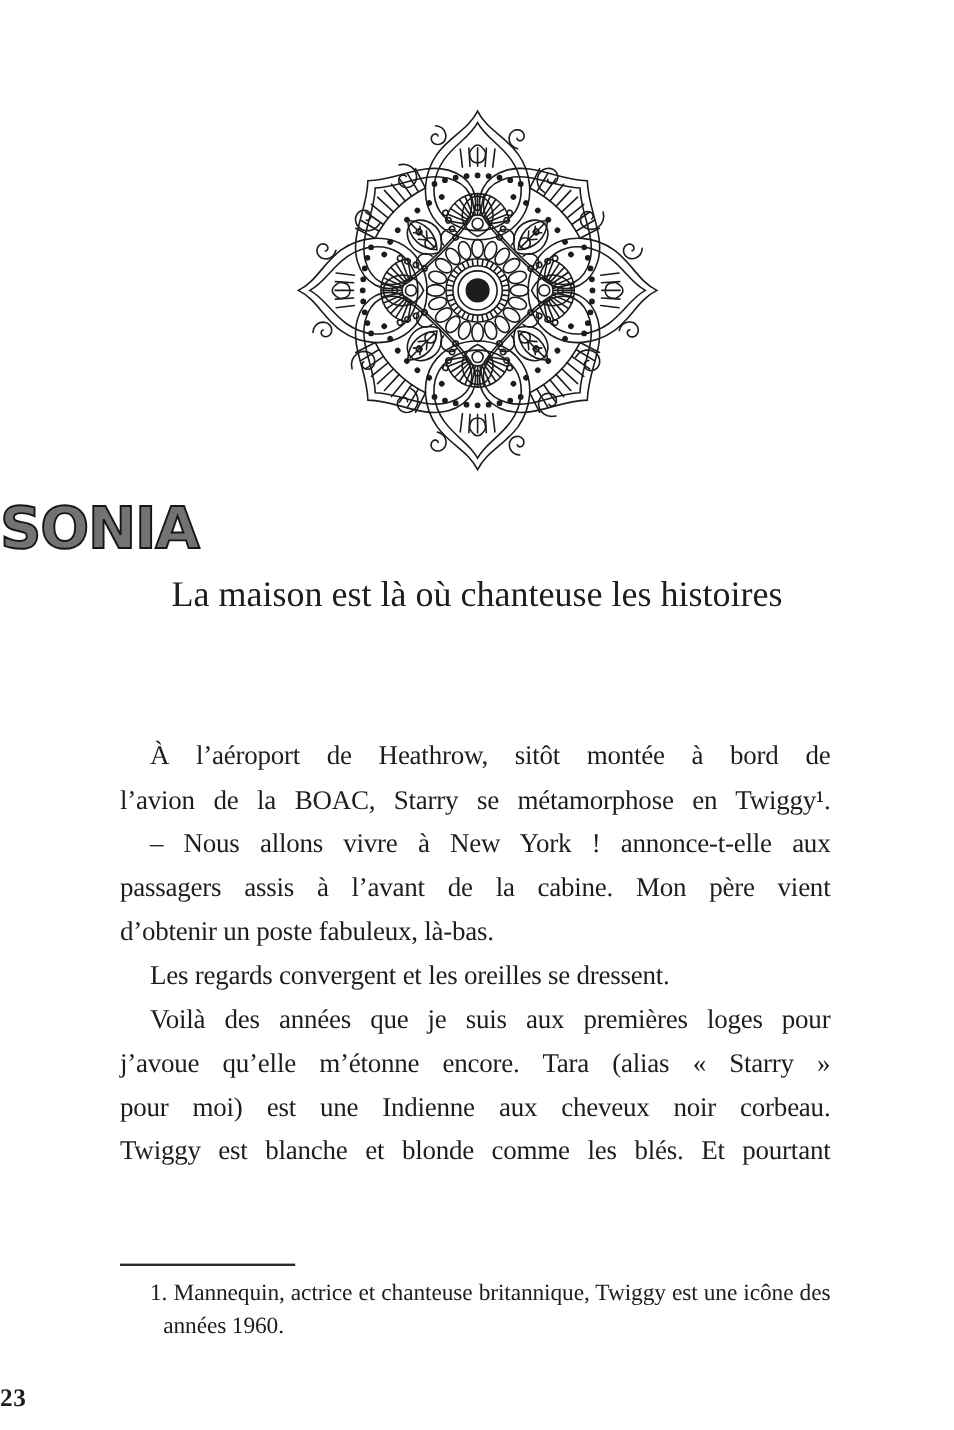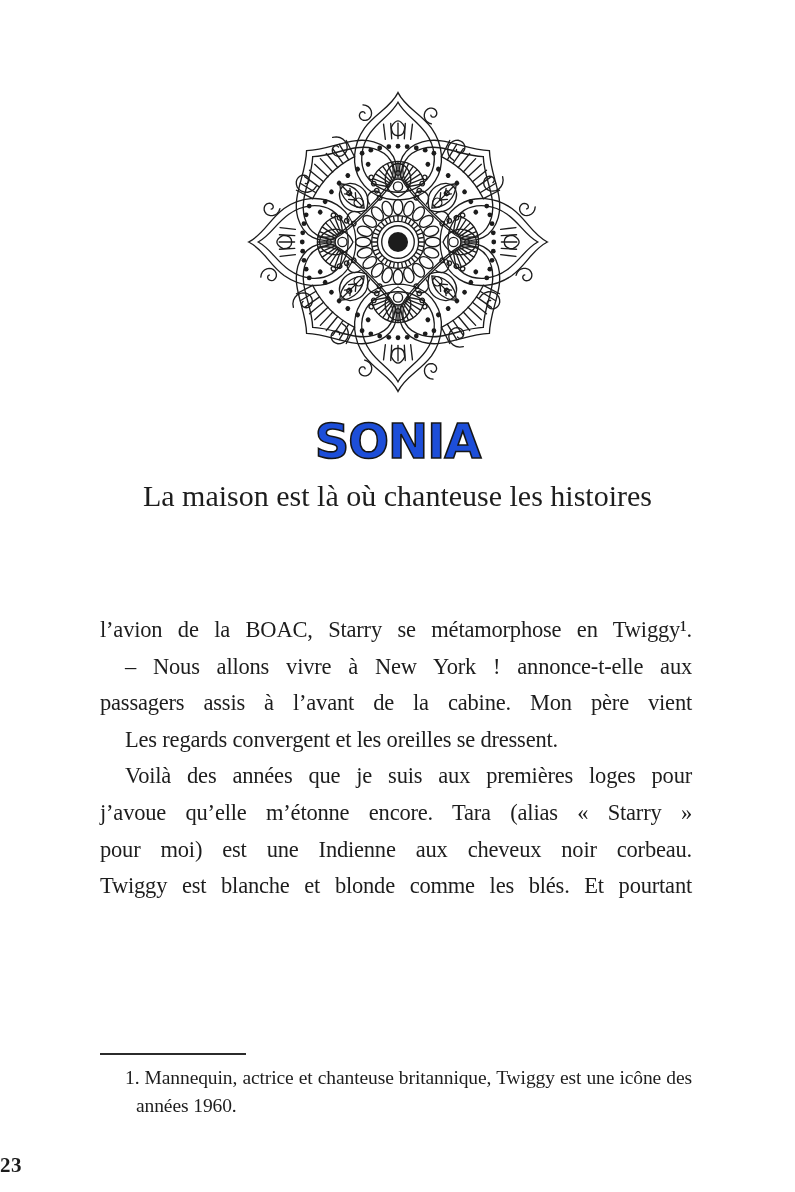--- a/index.html
+++ b/index.html
@@ -1,23 +1,23 @@
 <!DOCTYPE html>
 <html><head>
 <meta charset="utf-8">
 <style>
   *{margin:0;padding:0;box-sizing:border-box;}
   html,body{width:795px;height:1192px;}
   body{background:#ffffff;position:relative;font-family:"Liberation Serif",serif;color:#1d1d1d;overflow:hidden;}
 
   .mandala{position:absolute;top:84px;left:50%;margin-left:-158px;width:316px;height:316px;}
 
-  .title{position:absolute;top:416px;left:0;width:100%;text-align:center;
+  .title{position:absolute;top:416px;left:0;width:100%;text-align:left;
     font-family:"DejaVu Sans",sans-serif;font-weight:bold;font-size:48px;line-height:50px;
-    letter-spacing:-1px;color:#1d4ed8;-webkit-text-stroke:1.6px #161616;}
+    letter-spacing:-1px;color:#737373;-webkit-text-stroke:1.6px #161616;}
 
   .subtitle{position:absolute;top:477px;left:0;width:100%;text-align:center;
     font-size:30px;line-height:37px;font-weight:normal;color:#1d1d1d;}
 
   .body-text{position:absolute;top:612px;left:100px;width:592px;font-size:22.5px;letter-spacing:-0.2px;}
   .bline{line-height:36.6px;height:36.6px;text-align:justify;text-align-last:justify;white-space:nowrap;}
   .bline.indent{padding-left:25px;}
   .bline.no-j{text-align-last:left;}
 
   .footnote-block{position:absolute;top:1053px;left:100px;width:592px;}
@@ -448,25 +448,27 @@
       <path d="M13.0,0.0L12.0,3.7L10.0,6.8L7.2,9.1L4.1,10.4L0.8,10.7L-2.3,10.0L-5.0,8.5L-6.9,6.3L-8.1,3.8L-8.4,1.2L-7.9,-1.3L-6.8,-3.3L-5.2,-4.9L-3.3,-5.8L-1.3,-6.1L0.5,-5.7L2.0,-4.9L3.1,-3.7L3.7,-2.4L3.8,-1.1L3.5,0.1L2.9,0.9L2.1,1.5L1.3,1.7" transform="rotate(303) translate(0,-116) rotate(80)"></path>
     </g>
   </svg>
 
 <h1 class="title">SONIA</h1>
 
 <h2 class="subtitle">La maison est là où chanteuse les histoires</h2>
 
 <div class="body-text" id="body-text">
     <div>
+      <div class="bline indent">À l’aéroport de Heathrow, sitôt montée à bord de</div>
       <div class="bline">l’avion de la BOAC, Starry se métamorphose en Twiggy¹.</div>
     </div>
     <div>
       <div class="bline indent">– Nous allons vivre à New York ! annonce-t-elle aux</div>
       <div class="bline">passagers assis à l’avant de la cabine. Mon père vient</div>
+      <div class="bline no-j">d’obtenir un poste fabuleux, là-bas.</div>
     </div>
     <div>
       <div class="bline indent no-j">Les regards convergent et les oreilles se dressent.</div>
     </div>
     <div>
       <div class="bline indent">Voilà des années que je suis aux premières loges pour</div>
       <div class="bline">j’avoue qu’elle m’étonne encore. Tara (alias « Starry »</div>
       <div class="bline">pour moi) est une Indienne aux cheveux noir corbeau.</div>
       <div class="bline">Twiggy est blanche et blonde comme les blés. Et pourtant</div>
     </div>

